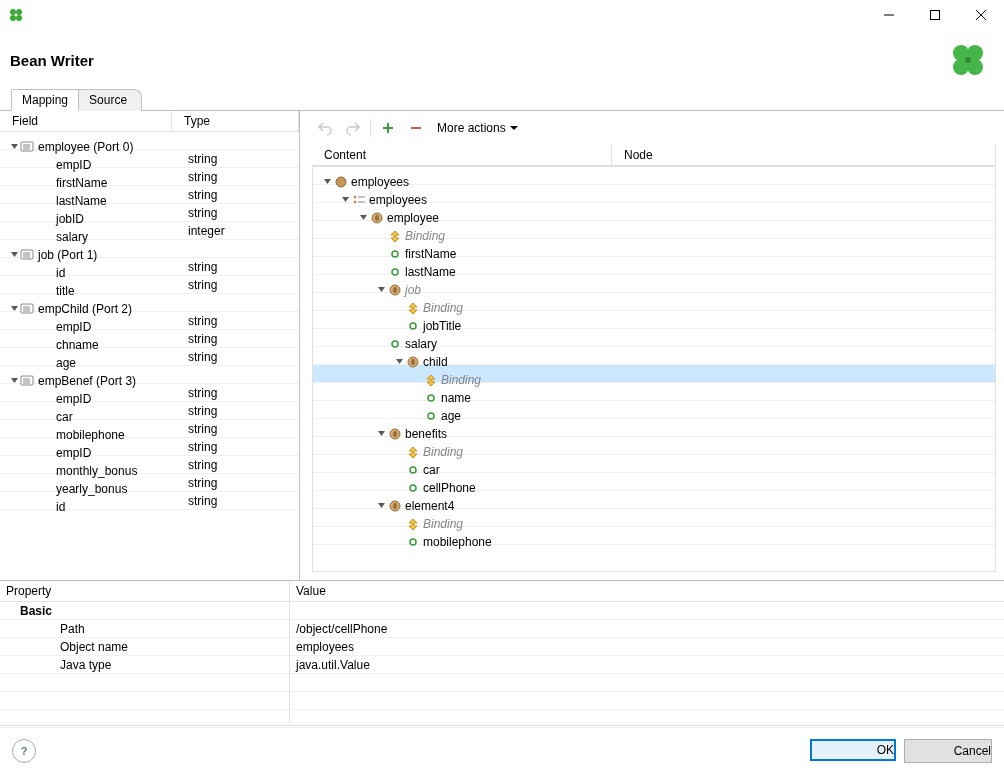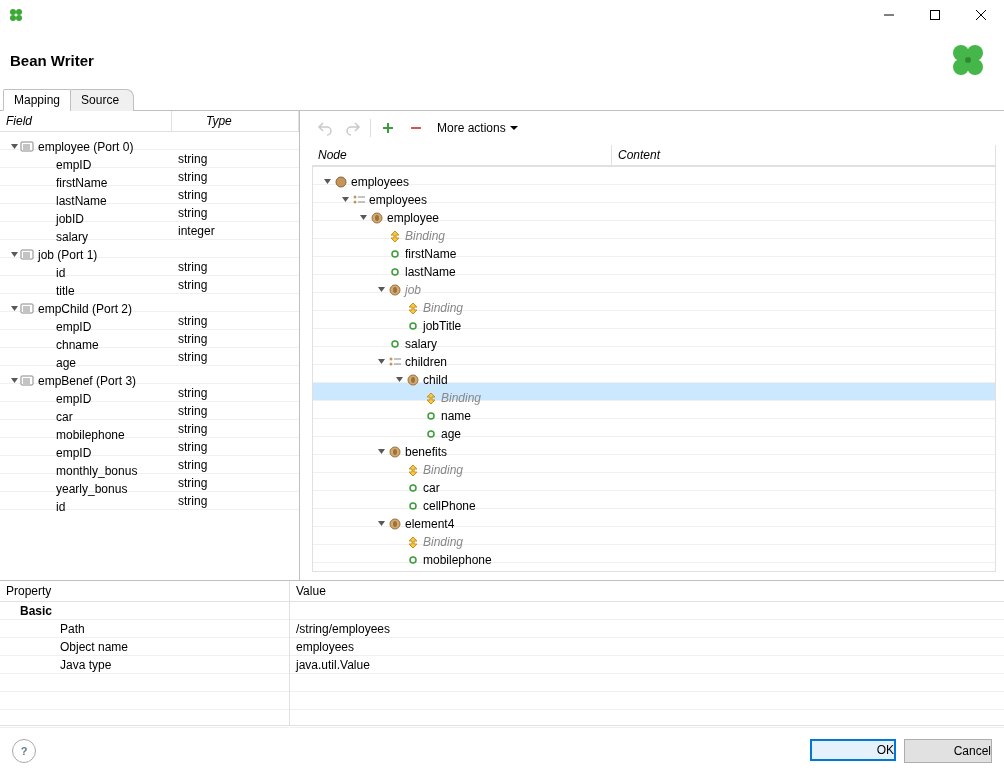--- a/index.html
+++ b/index.html
@@ -11,49 +11,49 @@
 .app-icon { width: 16px; height: 16px; }
 .titlebar-right { display: flex; }
 .win-btn { width: 46px; height: 30px; display: flex; align-items: center; justify-content: center; cursor: default; }
 
 
 .header { padding: 10px 16px 8px 10px; display: flex; justify-content: space-between; align-items: center; }
 .header-title { font-size: 15px; font-weight: bold; }
 .logo { width: 40px; height: 40px; }
 
 
-.tabs { display: flex; border-bottom: 1px solid #c0c0c0; padding-left: 3px; }
+.tabs { display: flex; border-bottom: 1px solid #c0c0c0; padding-left: 11px; }
 .tab { padding: 3px 10px; border: 1px solid #c0c0c0; border-bottom: none; margin-right: -1px; background: #f0f0f0; border-top-left-radius: 2px; border-top-right-radius: 2px; cursor: default; position: relative; top: 1px; }
 .tab.active { background: #fff; border-bottom: 1px solid #fff; }
 .tab.inactive { border-top-right-radius: 8px; padding-right: 14px; }
 
 
 .main { display: flex; height: 470px; border-bottom: 1px solid #c0c0c0; }
 .left-panel { width: 300px; border-right: 1px solid #c0c0c0; display: flex; flex-direction: column; }
 .right-panel { flex: 1; display: flex; flex-direction: column; }
 
 
 .thead { display: flex; background: #fff; border-bottom: 1px solid #e0e0e0; }
-.thead .col { padding: 3px 6px; border-right: 1px solid #e0e0e0; font-style: italic; }
+.thead .col { padding: 3px 12px; border-right: 1px solid #e0e0e0; }
 
 
 .tree-wrap { flex: 1; overflow-y: scroll; position: relative; }
 .tree-wrap::-webkit-scrollbar { width: 17px; }
 .tree-wrap::-webkit-scrollbar-track { background: #f0f0f0; }
 .tree-wrap::-webkit-scrollbar-thumb { background: #c0c0c0; }
 
 .row { display: flex; align-items: center; height: 18px; border-bottom: 1px solid #f0f0f0; }
 .row .c1 { display: flex; align-items: center; overflow: hidden; white-space: nowrap; margin-top: 12px; }
-.row .c2 { padding-left: 6px; }
+.row .c2 { padding-left: 6px; margin-left: 10px; }
 
 
 .left-panel .row .c1 { width: 172px; }
 .left-panel .row .c2 { flex: 1; }
 .left-panel .thead .col:first-child { width: 172px; }
-.left-panel .thead .col:last-child { flex: 1; margin-left: 28px; }
+.left-panel .thead .col:last-child { flex: 1; }
 
 
 .right-panel .row .c1 { width: 300px; }
 .right-panel .row .c2 { flex: 1; border-left: 1px solid #f0f0f0; }
 .right-panel .thead .col:first-child { width: 300px; }
 .right-panel .thead .col:last-child { flex: 1; }
 
 .indent { display: inline-block; flex-shrink: 0; }
 .caret { width: 12px; display: inline-flex; justify-content: center; cursor: default; flex-shrink: 0; }
 .caret svg { display: block; }
@@ -398,22 +398,22 @@
           </svg>
         </div>
       <div class="more-actions">
         <span>More actions</span>
         <span><svg width="8" height="8">
               <path d="M0 2 L4 6 L8 2 Z" fill="#000"></path>
             </svg></span>
       </div>
     </div>
     <div class="thead" style="margin:0 8px">
+      <div class="col">Content</div>
       <div class="col">Node</div>
-      <div class="col">Content</div>
     </div>
     <div class="tree-wrap" id="right-tree" style="margin:0 8px 8px 8px;border:1px solid #e0e0e0">
         <div class="row">
           <div class="c1">
             <span class="indent" style="width: 8px;"></span>
             <span class="caret">
               <svg width="9" height="9">
                 <path d="M1 2 L8 2 L4.5 7 Z" fill="#595959"></path>
               </svg>
             </span>
@@ -550,40 +550,20 @@
         <div class="row">
           <div class="c1">
             <span class="indent" style="width: 62px;"></span>
             <span class="caret"></span>
             <span class="ico">
               <svg width="12" height="12">
                 <circle cx="6" cy="6" r="3" fill="none" stroke="#3a9c3a" stroke-width="1.5"></circle>
               </svg>
             </span>
             <span>salary</span>
-          </div>
-          <div class="c2"></div>
-        </div>
-        <div class="row">
-          <div class="c1">
-            <span class="indent" style="width: 62px;"></span>
-            <span class="caret">
-              <svg width="9" height="9">
-                <path d="M1 2 L8 2 L4.5 7 Z" fill="#595959"></path>
-              </svg>
-            </span>
-            <span class="ico">
-              <svg width="14" height="12">
-                <circle cx="3" cy="3" r="1.5" fill="#c4965a"></circle>
-                <circle cx="3" cy="8" r="1.5" fill="#c4965a"></circle>
-                <line x1="6" y1="3" x2="13" y2="3" stroke="#888"></line>
-                <line x1="6" y1="8" x2="13" y2="8" stroke="#888"></line>
-              </svg>
-            </span>
-            <span>children</span>
           </div>
           <div class="c2"></div>
         </div>
         <div class="row">
           <div class="c1">
             <span class="indent" style="width: 80px;"></span>
             <span class="caret">
               <svg width="9" height="9">
                 <path d="M1 2 L8 2 L4.5 7 Z" fill="#595959"></path>
               </svg>
@@ -761,21 +741,21 @@
         <div class="prow"></div>
         <div class="prow"></div>
         <div class="prow"></div>
       </div>
   </div>
   <div class="props-right">
     <div class="hdr">Value</div>
     <div id="props-values">
         <div class="prow"></div>
         <div class="prow">
-          <span class="pname">/string/employees</span>
+          <span class="pname">/object/cellPhone</span>
         </div>
         <div class="prow">
           <span class="pname">employees</span>
         </div>
         <div class="prow">
           <span class="pname">java.util.Value</span>
         </div>
         <div class="prow"></div>
         <div class="prow"></div>
         <div class="prow"></div>

